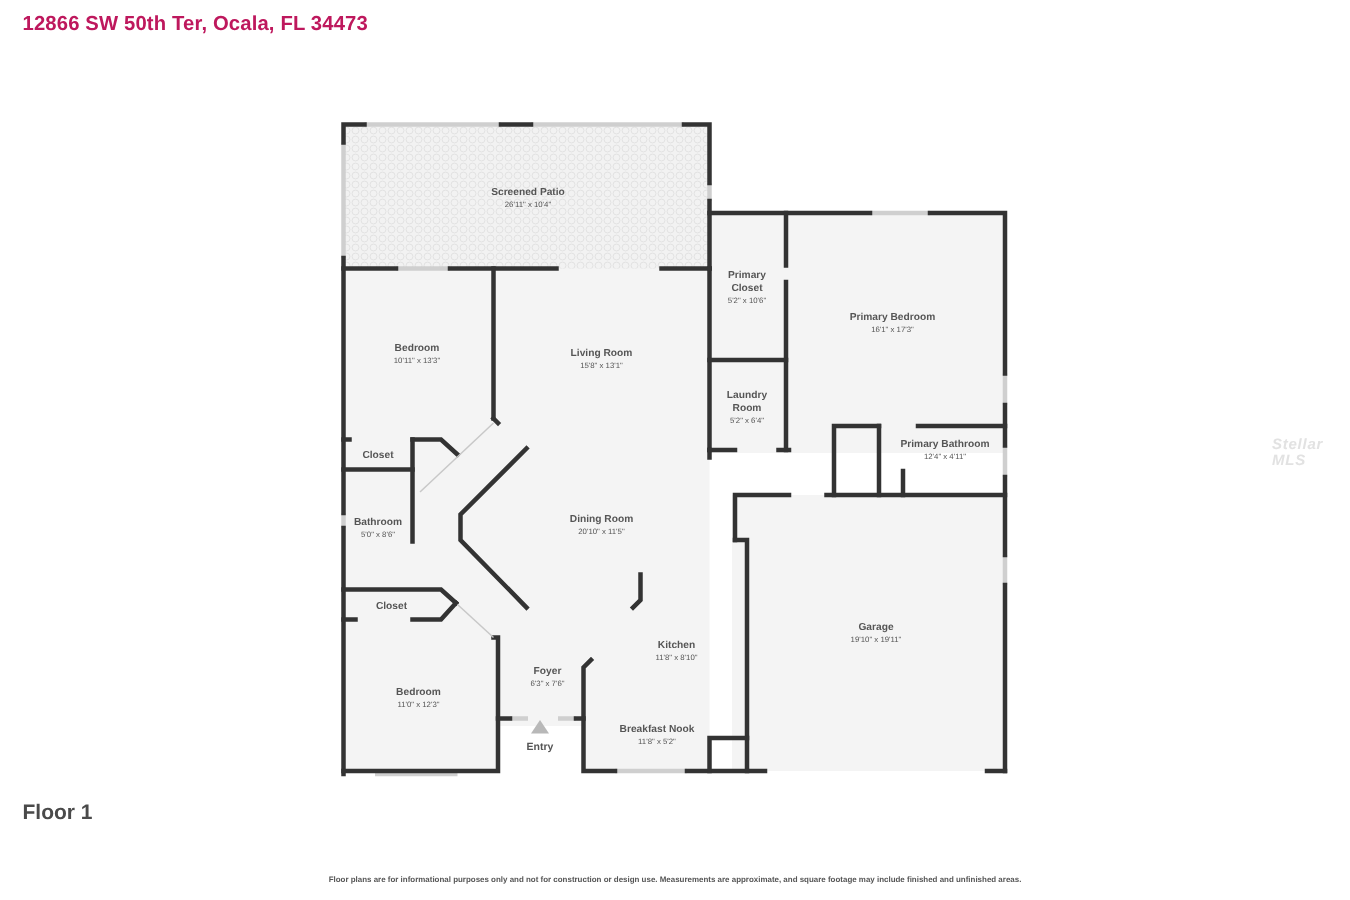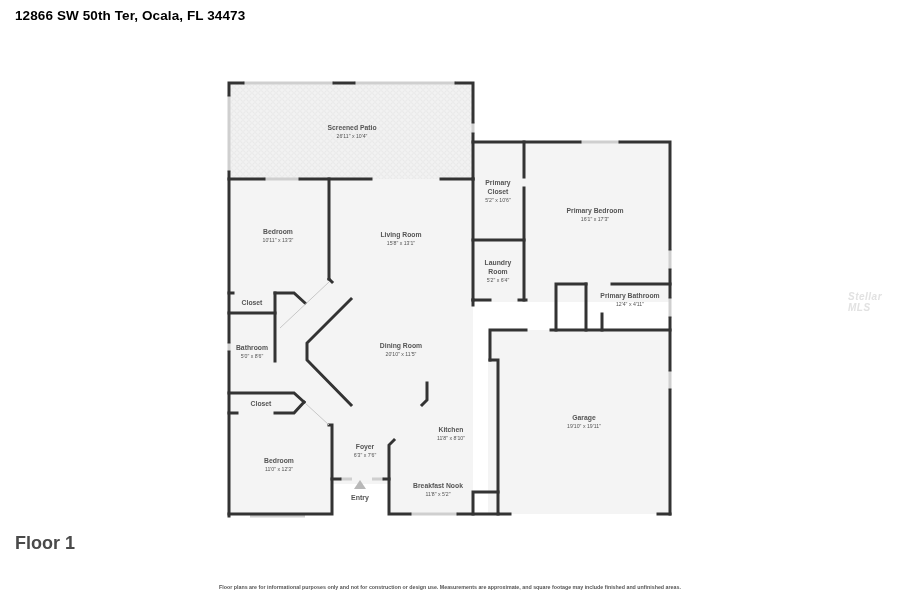--- a/index.html
+++ b/index.html
@@ -1,18 +1,18 @@
 <!DOCTYPE html>
 <html><head>
 <meta charset="utf-8">
 <style>
   html, body { margin: 0; padding: 0; background: #ffffff; }
   body { width: 900px; height: 600px; position: relative; overflow: hidden; font-family: "Liberation Sans", "DejaVu Sans", sans-serif; }
-  .address { position: absolute; left: 15px; top: 8px; font-size: 13.5px; font-weight: bold; color: #000000; letter-spacing: 0.1px; }
-  .floor-label { position: absolute; left: 15px; top: 533px; font-size: 18px; font-weight: bold; color: #4a4a4a; }
+  .address { position: absolute; left: 15px; top: 8px; font-size: 13.5px; font-weight: bold; color: #be185d; letter-spacing: 0.1px; }
+  .floor-label { position: absolute; left: 15px; top: 533px; font-size: 14px; font-weight: bold; color: #4a4a4a; }
   .disclaimer { position: absolute; left: 0; width: 900px; top: 584px; text-align: center; font-size: 5.3px; font-weight: bold; color: #555; }
   .watermark { position: absolute; left: 848px; top: 291px; font-size: 10px; font-weight: bold; color: #e2e2e2; letter-spacing: 0.5px; font-style: italic; }
   svg#plan { position: absolute; left: 0; top: 0; }
   .room-name { font-size: 6.8px; font-weight: bold; fill: #555; text-anchor: middle; font-family: "Liberation Sans", "DejaVu Sans", sans-serif; }
   .room-dim { font-size: 5.2px; fill: #555; text-anchor: middle; font-family: "Liberation Sans", "DejaVu Sans", sans-serif; }
   .entry-label { font-size: 7px; font-weight: bold; fill: #555; text-anchor: middle; font-family: "Liberation Sans", "DejaVu Sans", sans-serif; }
 </style>
 </head>
 <body>
 

